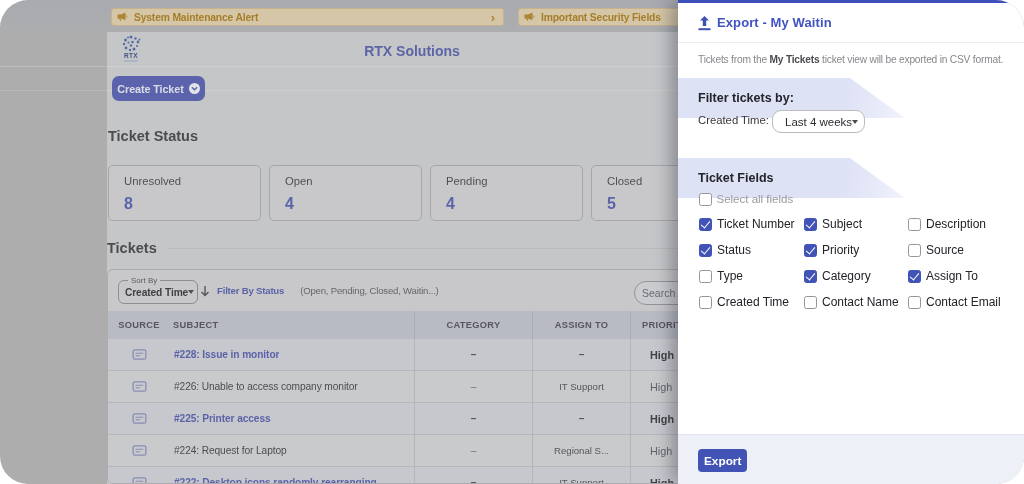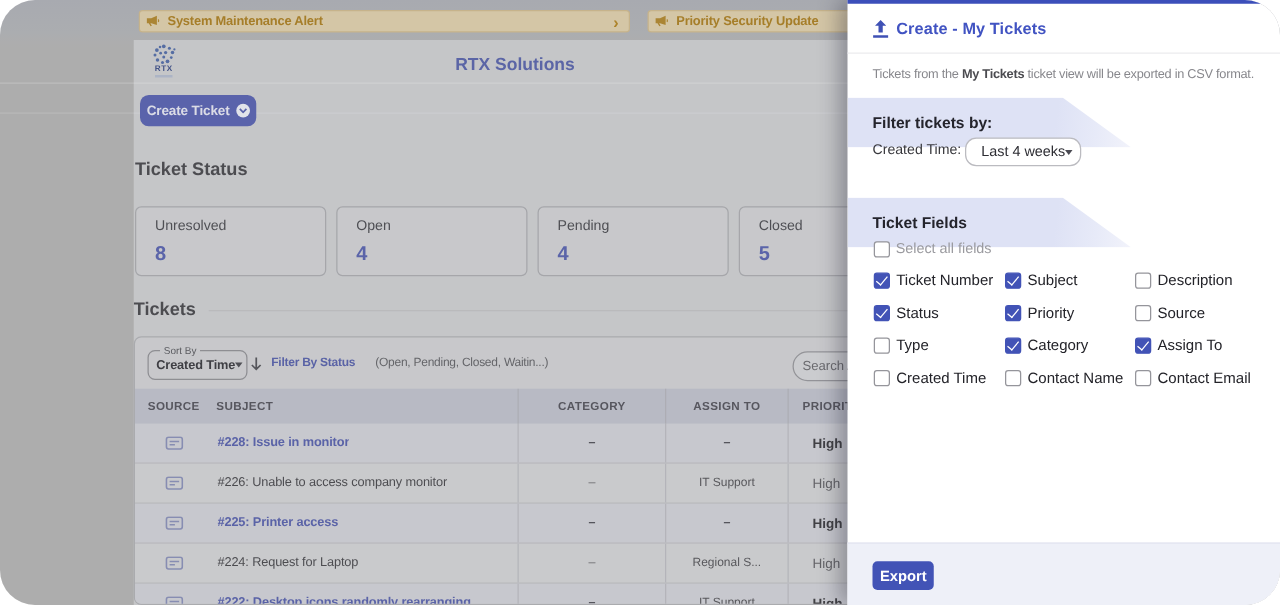--- a/index.html
+++ b/index.html
@@ -148,21 +148,21 @@
       <path fill="none" stroke="#a87d1f" stroke-width="2" d="M21 9c1 .8 1 3.2 0 4"></path>
     </svg>
     <span class="banner-label">System Maintenance Alert</span>
     <span class="banner-chev">›</span>
   </div>
   <div class="banner" style="left:518px;width:393px;">
     <svg class="meg" viewBox="0 0 24 24">
       <path fill="#a87d1f" d="M3 10v5h3l3 5 2-1-2.4-4H10l9 3V3l-9 4H3z"></path>
       <path fill="none" stroke="#a87d1f" stroke-width="2" d="M21 9c1 .8 1 3.2 0 4"></path>
     </svg>
-    <span class="banner-label">Priority Security Update</span>
+    <span class="banner-label">Important Security Fields</span>
     <span class="banner-chev">›</span>
   </div>
 
   <div class="logo">
     <svg class="logo-dots" width="20" height="19" viewBox="0 0 20 19">
       <g fill="#45619f">
         <circle cx="10" cy="3" r="1.5"></circle>
           <circle cx="14.5" cy="4.5" r="1.2"></circle>
           <circle cx="17" cy="8" r="1.4"></circle>
         <circle cx="16" cy="12" r="1.1"></circle>
@@ -318,21 +318,21 @@
 
   <div class="dim-veil"></div>
 
   <div class="panel">
     <div class="panel-accent"></div>
     <div class="p-head">
       <svg width="15" height="16" viewBox="0 0 15 16">
         <path d="M7.5 1L12 5.5H9.2V11H5.8V5.5H3L7.5 1z" fill="#3f51b5"></path>
         <path d="M1.5 13.2h12v2h-12z" fill="#3f51b5"></path>
       </svg>
-      <span class="p-title">Create - My Tickets</span>
+      <span class="p-title">Export - My Waitin</span>
     </div>
     <div class="p-desc"><span>Tickets from the </span><b>My Tickets</b><span> ticket view will be exported in CSV format.</span></div>
 
     <div class="band band1">
       <span class="band-label">Filter tickets by:</span>
     </div>
 
     <div class="created-row">
       <span class="created-label">Created Time:</span>
       <div class="select">

